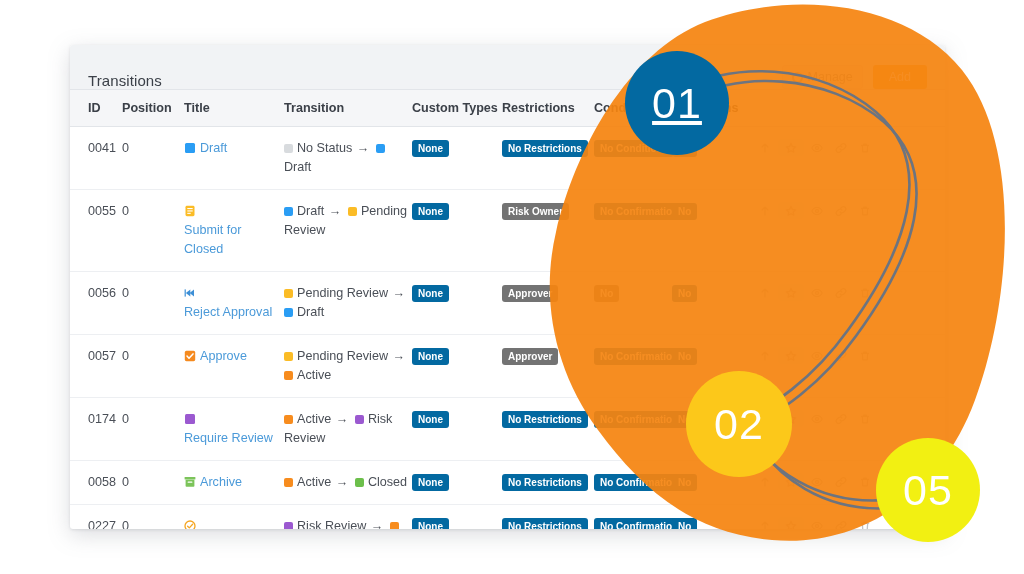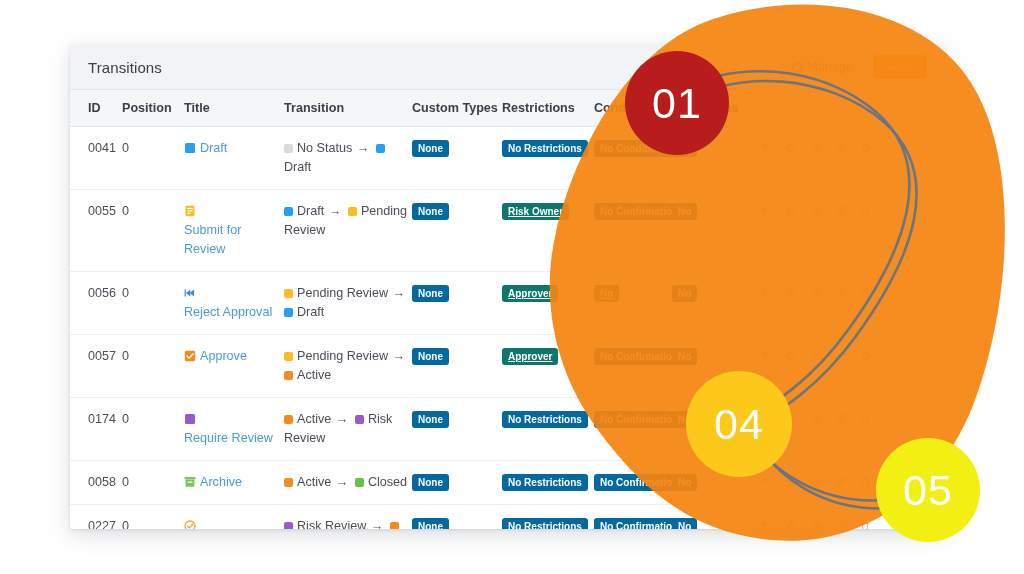--- a/index.html
+++ b/index.html
@@ -13,21 +13,21 @@
 
   
   .card{
     position:absolute;left:70px;top:45px;width:875px;height:484px;
     background:#ffffff;border-radius:3px;
     box-shadow:0 6px 22px rgba(120,125,135,.26), 0 1px 3px rgba(120,125,135,.20);
     overflow:hidden;
   }
   .card-head{
     height:44px;background:#f1f3f5;border-bottom:1px solid #e2e5e9;
-    display:flex;align-items:center;padding:0 18px;position:relative;
+    display:flex;align-items:flex-end;padding:0 18px;position:relative;
   }
   .card-title{font-size:15px;color:#3b4048;font-weight:400;letter-spacing:.1px;}
   .head-actions{margin-left:auto;display:flex;align-items:center;gap:10px;}
   .btn-ghost{
     display:flex;align-items:center;gap:5px;font-size:12.5px;color:#7b8794;
     background:#e9ecef;border:1px solid #dfe3e8;border-radius:3px;padding:4px 9px;
   }
   .btn-primary{
     font-size:12.5px;color:#fff;background:#f0a32a;border-radius:3px;padding:5px 16px;
   }
@@ -62,21 +62,21 @@
   
   .sq{display:inline-block;width:9px;height:9px;border-radius:2px;vertical-align:-1px;margin-right:4px;}
   .arr{color:#4a4f57;margin:0 3px 0 1px;}
 
   
   .badge{
     display:inline-block;font-size:10px;font-weight:bold;color:#fff;
     border-radius:3px;padding:2px 6px;line-height:13px;white-space:nowrap;
   }
   .b-grey{background:#0369a1;}
-  .b-green{background:#0f766e;text-decoration:underline;}
+  .b-green{background:#737373;}
 
   
   .ticon{display:inline-block;width:12px;height:12px;margin-right:4px;vertical-align:-2px;}
 
   
   .acts{display:flex;align-items:center;gap:2px;}
   .aicon{width:22px;height:17px;display:flex;align-items:center;justify-content:center;opacity:.55;}
   .aicon.boxed{background:#e8eaed;border-radius:2px;width:26px;}
 
   
@@ -179,21 +179,21 @@
             </td>
           </tr>
           <tr>
             <td class="c-id">0055</td>
             <td>0</td>
             <td><svg class="ticon" viewBox="0 0 12 12">
                 <rect x="1.5" y="0.8" width="9" height="10.4" rx="1.4" fill="#fbbc26"></rect>
                 <rect x="3.3" y="3" width="5.4" height="1.1" fill="#fff"></rect>
                 <rect x="3.3" y="5.4" width="5.4" height="1.1" fill="#fff"></rect>
                 <rect x="3.3" y="7.8" width="3.4" height="1.1" fill="#fff"></rect>
-              </svg><span class="lnk ttl">Submit for Review</span></td>
+              </svg><span class="lnk ttl">Submit for Closed</span></td>
             <td><span class="sq" style="background:#2a9df4"></span>Draft <span class="arr">→</span> <span class="sq" style="background:#fbbc26"></span>Pending Review</td>
             <td><span class="badge b-grey">None</span></td>
             <td><span class="badge b-green">Risk Owner</span></td>
             <td><span class="badge b-grey">No Confirmation</span></td>
             <td><span class="badge b-grey">No</span></td>
             <td class="c-act">
               <div class="acts">
                 <span class="aicon">
                   <svg width="12" height="12" viewBox="0 0 12 12" fill="none" stroke="#8b9199" stroke-width="1.3" stroke-linecap="round" stroke-linejoin="round">
                     <path d="M6 10V2M6 2 3 5M6 2l3 3"></path>
@@ -466,17 +466,17 @@
                C944,175 913,258 856,336
                C804,408 746,426 750,430"></path>
     </g>
 
     <g fill="none" stroke="#6c7480" stroke-width="2.6" stroke-linecap="round">
       <path d="M741,424 C766,470 820,505 885,500"></path>
       <path d="M750,430 C773,478 826,513 892,508"></path>
     </g>
   </svg>
 
-  <div class="numcircle nc1" style="background: #b91c1c;">01</div>
-  <div class="numcircle nc3" style="background: rgb(252, 200, 26);">04</div>
+  <div class="numcircle nc1" style="background: #0369a1; text-decoration: underline;">01</div>
+  <div class="numcircle nc3" style="background: rgb(252, 200, 26);">02</div>
   <div class="numcircle nc4" style="background: rgb(242, 240, 18);">05</div>
 
 </div>
 
 </body></html>

